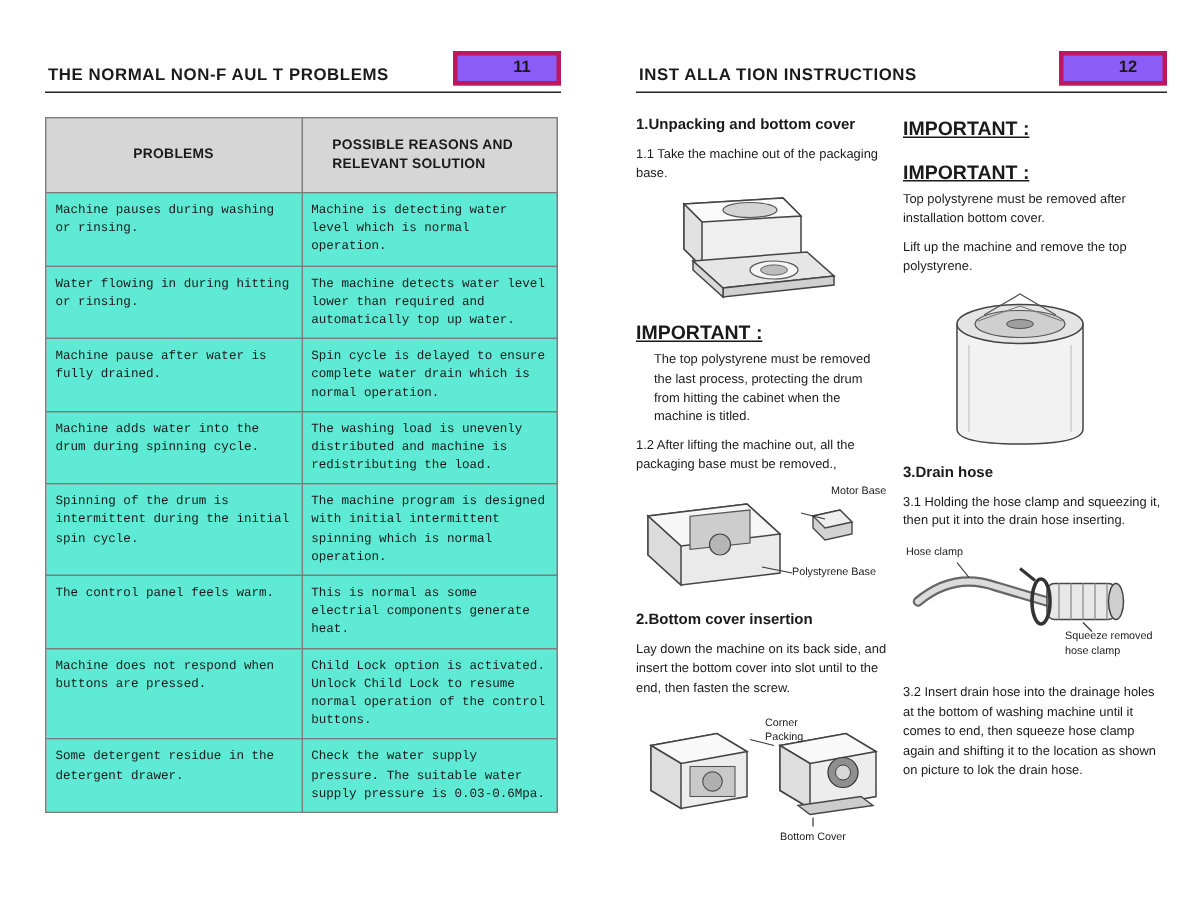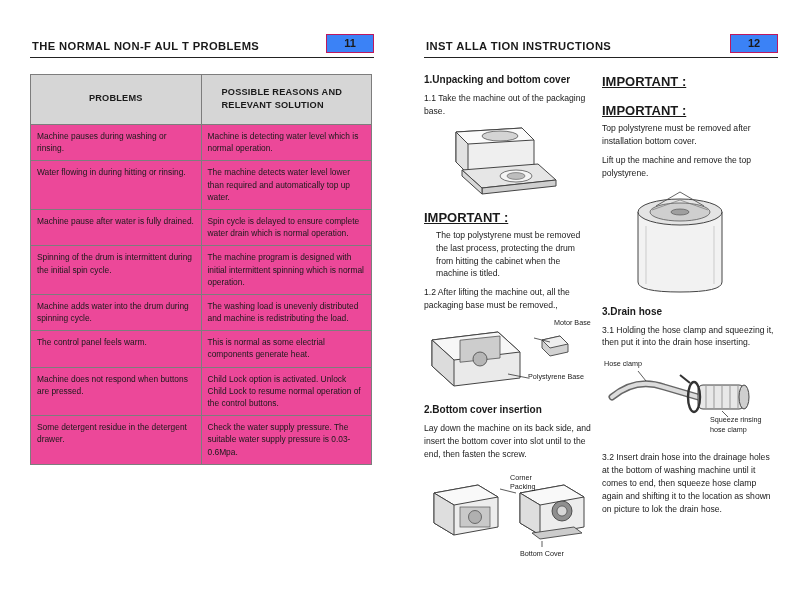--- a/index.html
+++ b/index.html
@@ -47,29 +47,30 @@
     font-weight: bold;
     letter-spacing: 0.4px;
     flex: 1;
     white-space: nowrap;
     padding-left: 2px;
     padding-bottom: 2px;
     align-self: flex-end;
   }
   .page-num {
     width: 46px;
-    background: #3b82f6;
-    border: 1px solid #be185d;
+    background: #8b5cf6;
+    border: 3px solid #be185d;
     font-size: 11px;
     font-weight: bold;
     text-align: center;
     line-height: 17px;
     height: 17px;
     align-self: flex-end;
     margin-bottom: 1px;
+    padding-left: 20px;
   }
 
   
   table.problems {
     border-collapse: collapse;
     width: 342px;
     margin-left: 0;
     table-layout: fixed;
   }
   table.problems th, table.problems td {
@@ -82,21 +83,21 @@
   table.problems th {
     background: #d6d6d6;
     font-weight: bold;
     font-size: 9.2px;
     text-align: center;
     height: 38px;
     vertical-align: middle;
     letter-spacing: .2px;
   }
   table.problems th.reason { text-align: left; padding-left: 20px; }
-  table.problems td { background: #ec4899; }
+  table.problems td { background: #5eead4; font-family: Liberation Mono, monospace; }
   table.problems td.col1 { width: 148px; }
   table.problems td.col2 { width: 194px; }
 
   
   .sec-title {
     font-size: 10px;
     font-weight: bold;
     margin: 0 0 7px 0;
   }
   .imp-title {
@@ -154,26 +155,26 @@
           </tr>
           <tr>
             <td class="col1">Water flowing in during hitting or rinsing.</td>
             <td class="col2">The machine detects water level lower than required and automatically top up water.</td>
           </tr>
           <tr>
             <td class="col1">Machine pause after water is fully drained.</td>
             <td class="col2">Spin cycle is delayed to ensure complete water drain which is normal operation.</td>
           </tr>
           <tr>
+            <td class="col1">Machine adds water into the drum during spinning cycle.</td>
+            <td class="col2">The washing load is unevenly distributed and machine is redistributing the load.</td>
+          </tr>
+          <tr>
             <td class="col1">Spinning of the drum is intermittent during the initial spin cycle.</td>
             <td class="col2">The machine program is designed with initial intermittent spinning which is normal operation.</td>
-          </tr>
-          <tr>
-            <td class="col1">Machine adds water into the drum during spinning cycle.</td>
-            <td class="col2">The washing load is unevenly distributed and machine is redistributing the load.</td>
           </tr>
           <tr>
             <td class="col1">The control panel feels warm.</td>
             <td class="col2">This is normal as some electrial  components generate heat.</td>
           </tr>
           <tr>
             <td class="col1">Machine does not respond when buttons are pressed.</td>
             <td class="col2">Child Lock option is activated. Unlock Child Lock to resume normal operation of the control buttons.</td>
           </tr>
           <tr>
@@ -305,21 +306,21 @@
               <line x1="136" y1="30" x2="136" y2="54" stroke="#999" stroke-width="1"></line>
               <ellipse cx="142" cy="42" rx="5" ry="12" fill="#cfcfcf" stroke="#444" stroke-width="1"></ellipse>
 
               <ellipse cx="92" cy="42" rx="6" ry="15" fill="none" stroke="#333" stroke-width="2.4"></ellipse>
               <line x1="88" y1="28" x2="78" y2="20" stroke="#333" stroke-width="2"></line>
 
               <line x1="36" y1="16" x2="44" y2="26" stroke="#333" stroke-width="0.8"></line>
               <line x1="120" y1="56" x2="126" y2="62" stroke="#333" stroke-width="0.8"></line>
             </svg>
             <div class="cap" style="left:2px;top:4px;">Hose clamp</div>
-            <div class="cap" style="left:108px;top:60px;width:62px;white-space:normal;line-height:1.35;">Squeeze rinsing hose clamp</div>
+            <div class="cap" style="left:108px;top:60px;width:62px;white-space:normal;line-height:1.35;">Squeeze removed hose clamp</div>
           </div>
 
           <p class="body" style="margin-top:10px;">3.2 Insert drain hose into the drainage holes at the bottom of washing machine until it comes to end, then squeeze hose clamp again and shifting it to the location as shown on picture to lok the drain hose.</p>
         </div>
       </div>
     </div>
   </div>
 </div>
 
 </body></html>

